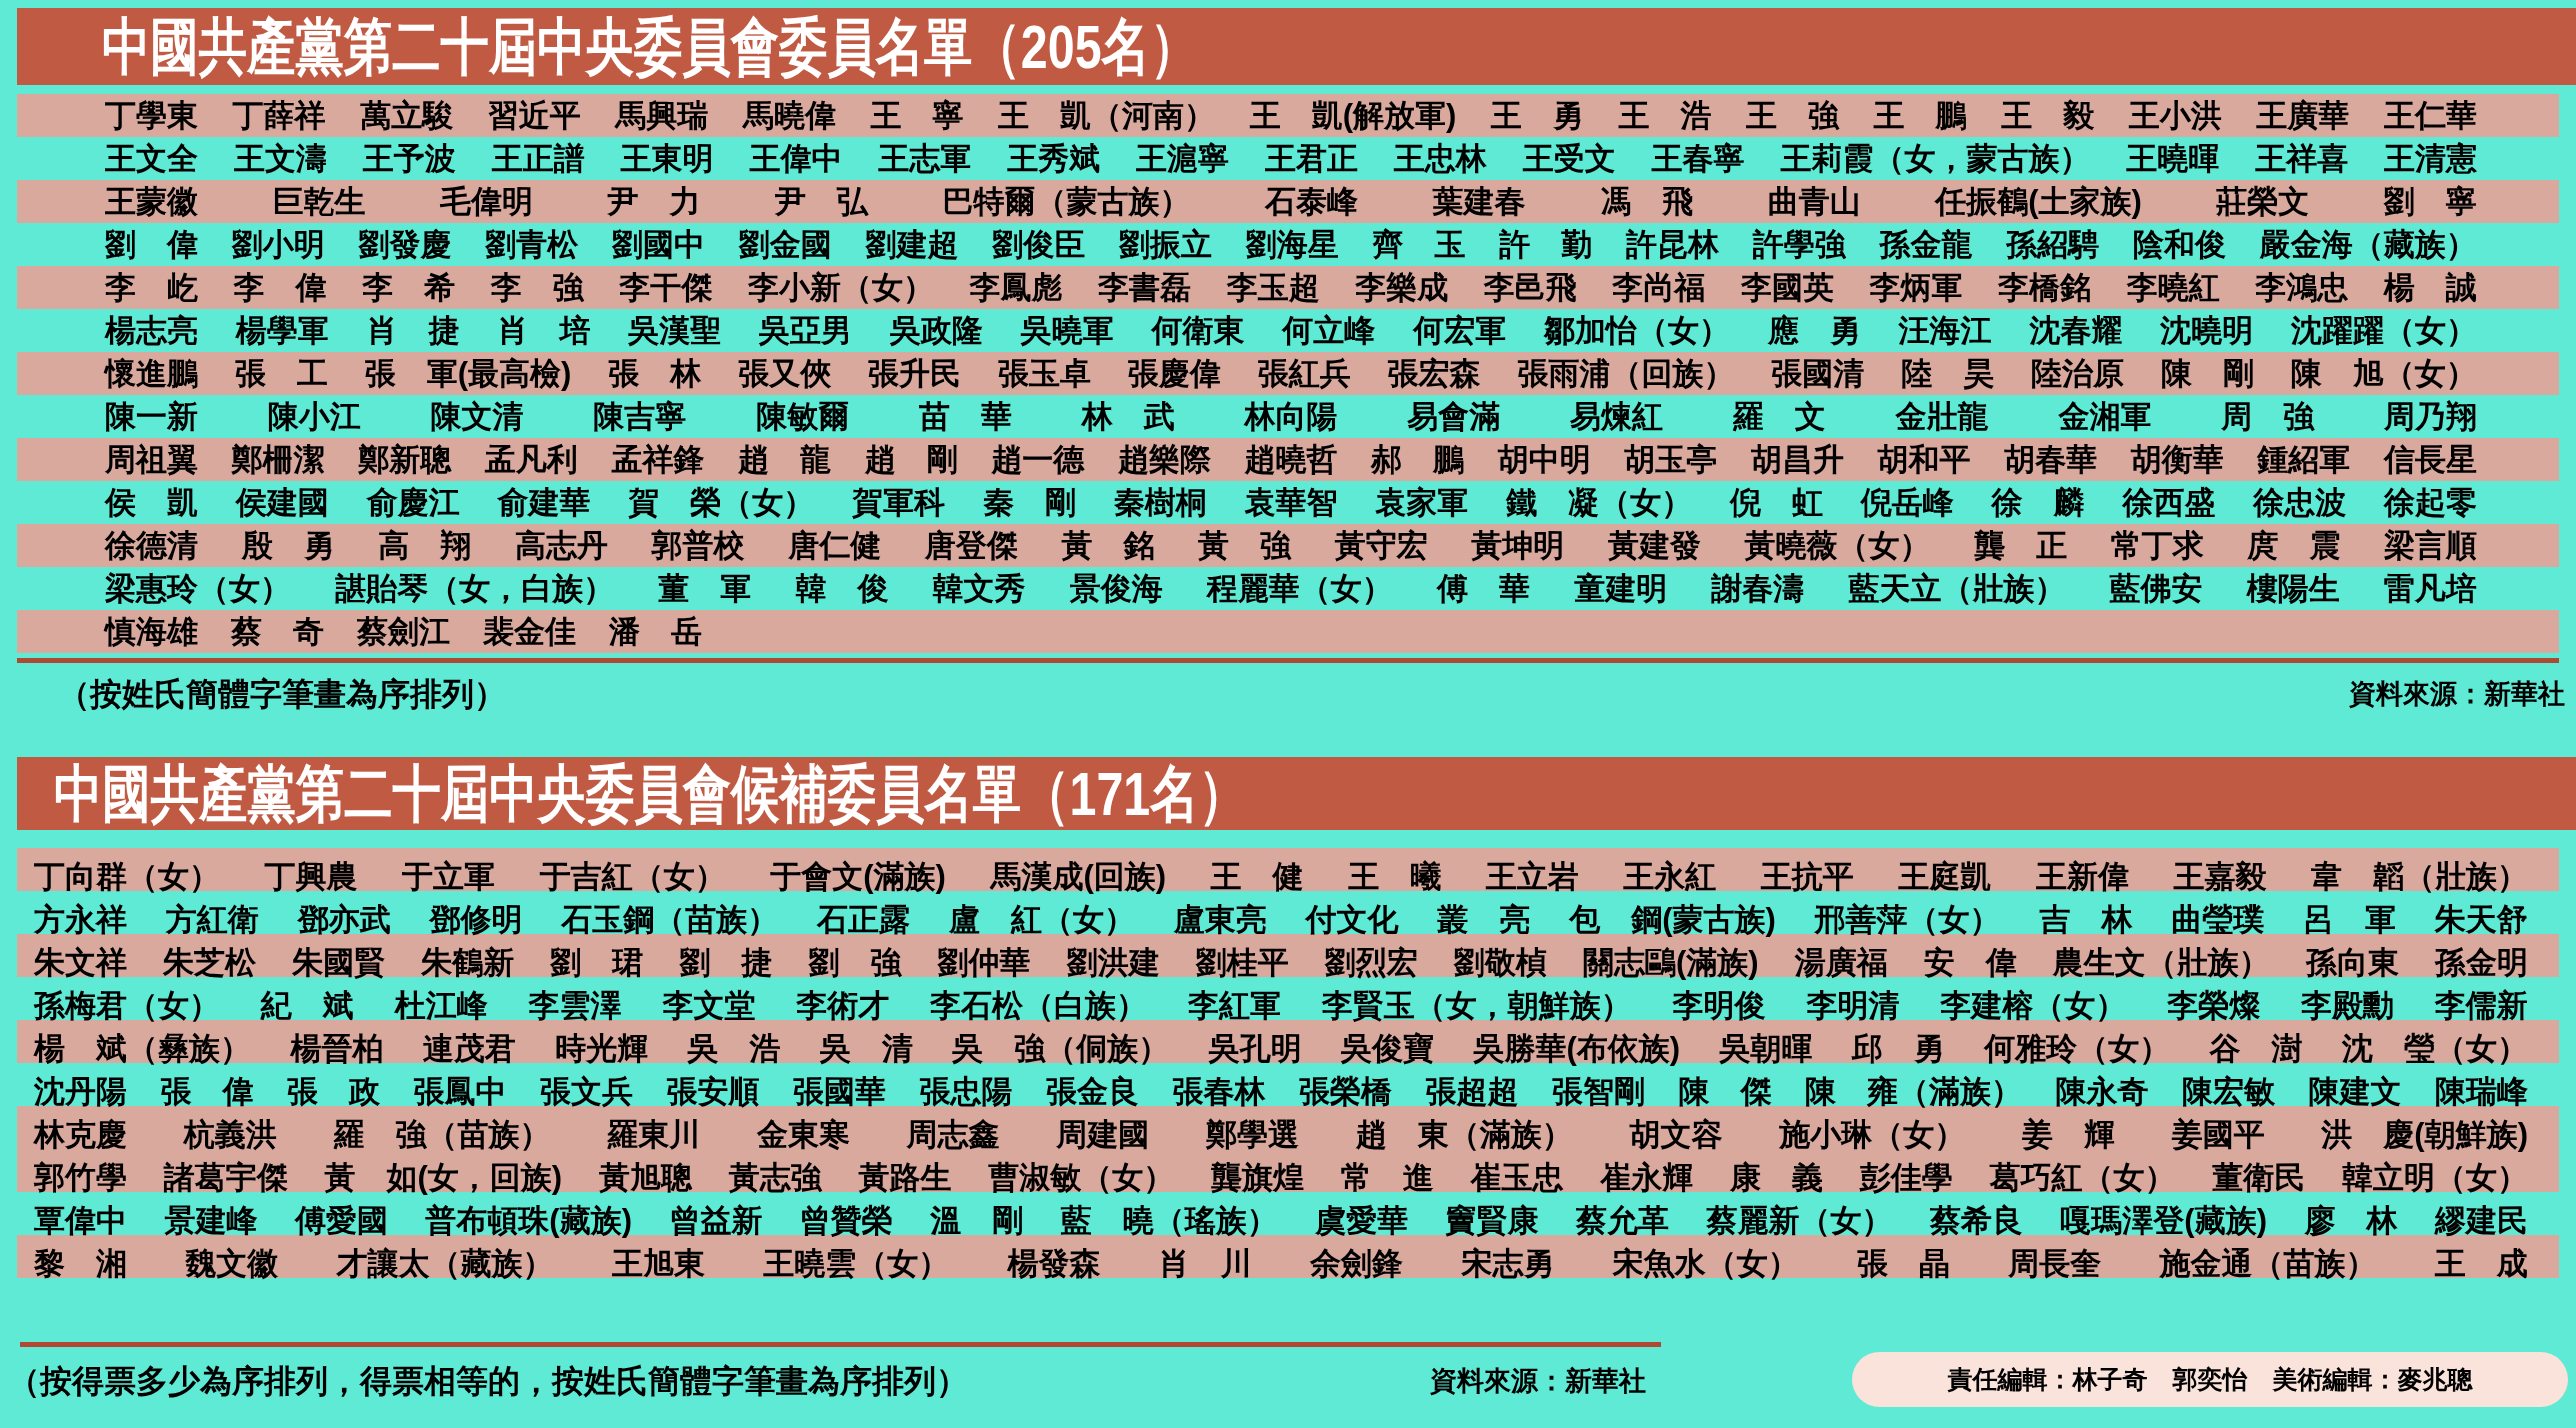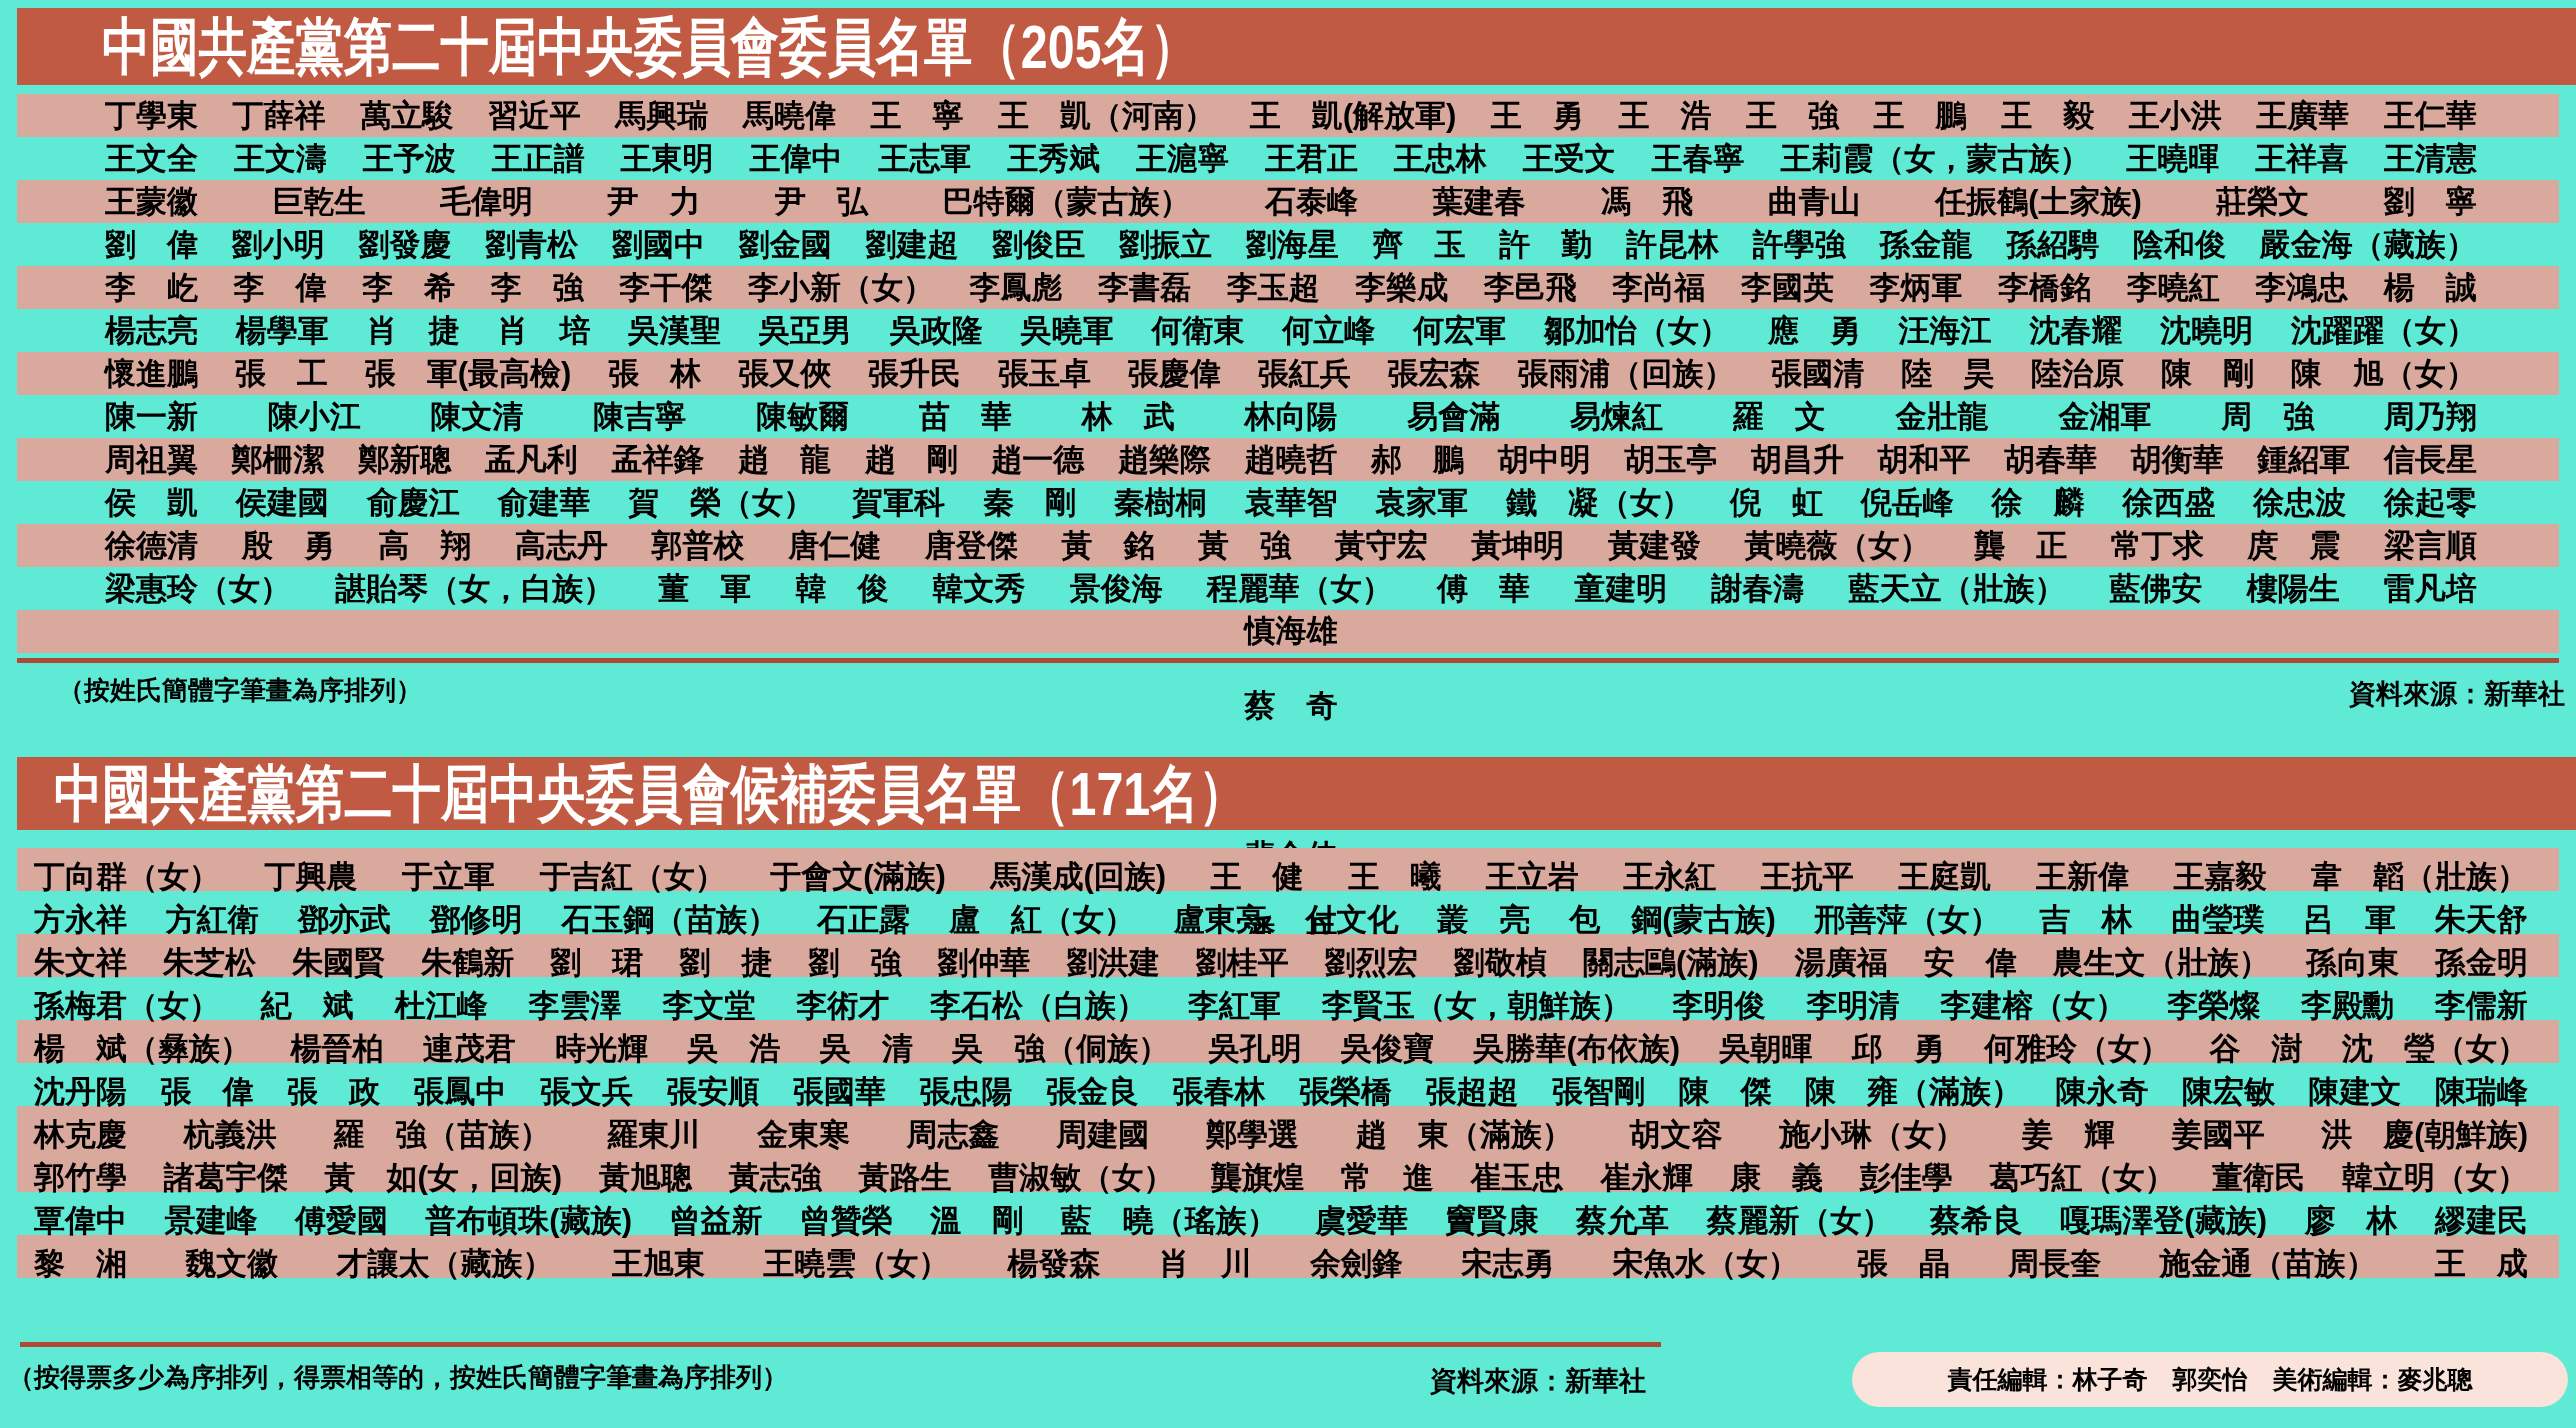--- a/index.html
+++ b/index.html
@@ -12,28 +12,28 @@
   .banner-title{font-size:62px;font-weight:bold;color:#ffffff;white-space:nowrap;
     transform:scaleX(0.78);transform-origin:0 50%;letter-spacing:0px;}
 
   .rows{position:absolute;left:17px;width:2542px;}
   .rows--1{top:94px;}
   .rows--2{top:848px;}
   .row{display:flex;align-items:center;justify-content:space-between;box-sizing:border-box;}
   .rows--1 .row{height:43px;padding:0 82px 0 88px;}
   .rows--2 .row{height:43px;padding:15px 31px 0 17px;}
   .row--stripe{background:#d9a99e;}
-  .row--loose{justify-content:flex-start;gap:33px;flex-direction:column;}
+  .row--loose{justify-content:flex-start;gap:33px;}
   .name{font-size:31px;font-weight:bold;color:#000000;white-space:nowrap;}
 
   .rule{position:absolute;background:#ae4a33;}
   .rule--1{left:17px;top:658px;width:2542px;height:4.8px;}
   .rule--2{left:20.4px;top:1342px;width:1641px;height:4.8px;}
 
-  .note{position:absolute;font-size:26px;font-weight:bold;color:#000000;white-space:nowrap;}
+  .note{position:absolute;font-size:32px;font-weight:bold;color:#000000;white-space:nowrap;}
   .note--s1{left:58px;top:673px;}
   .source--s1{right:11px;top:676px;font-size:27px;}
   .note--s2{left:8px;top:1360px;}
   .source--s2{left:1430px;top:1363px;font-size:27px;}
 
   .credits{position:absolute;left:1852px;top:1352px;width:716px;height:55px;background:#fae3db;
     border-radius:28.5px;display:flex;align-items:center;justify-content:center;}
   .credits span{font-size:25px;font-weight:bold;color:#000000;white-space:nowrap;}
 </style>
 </head>

